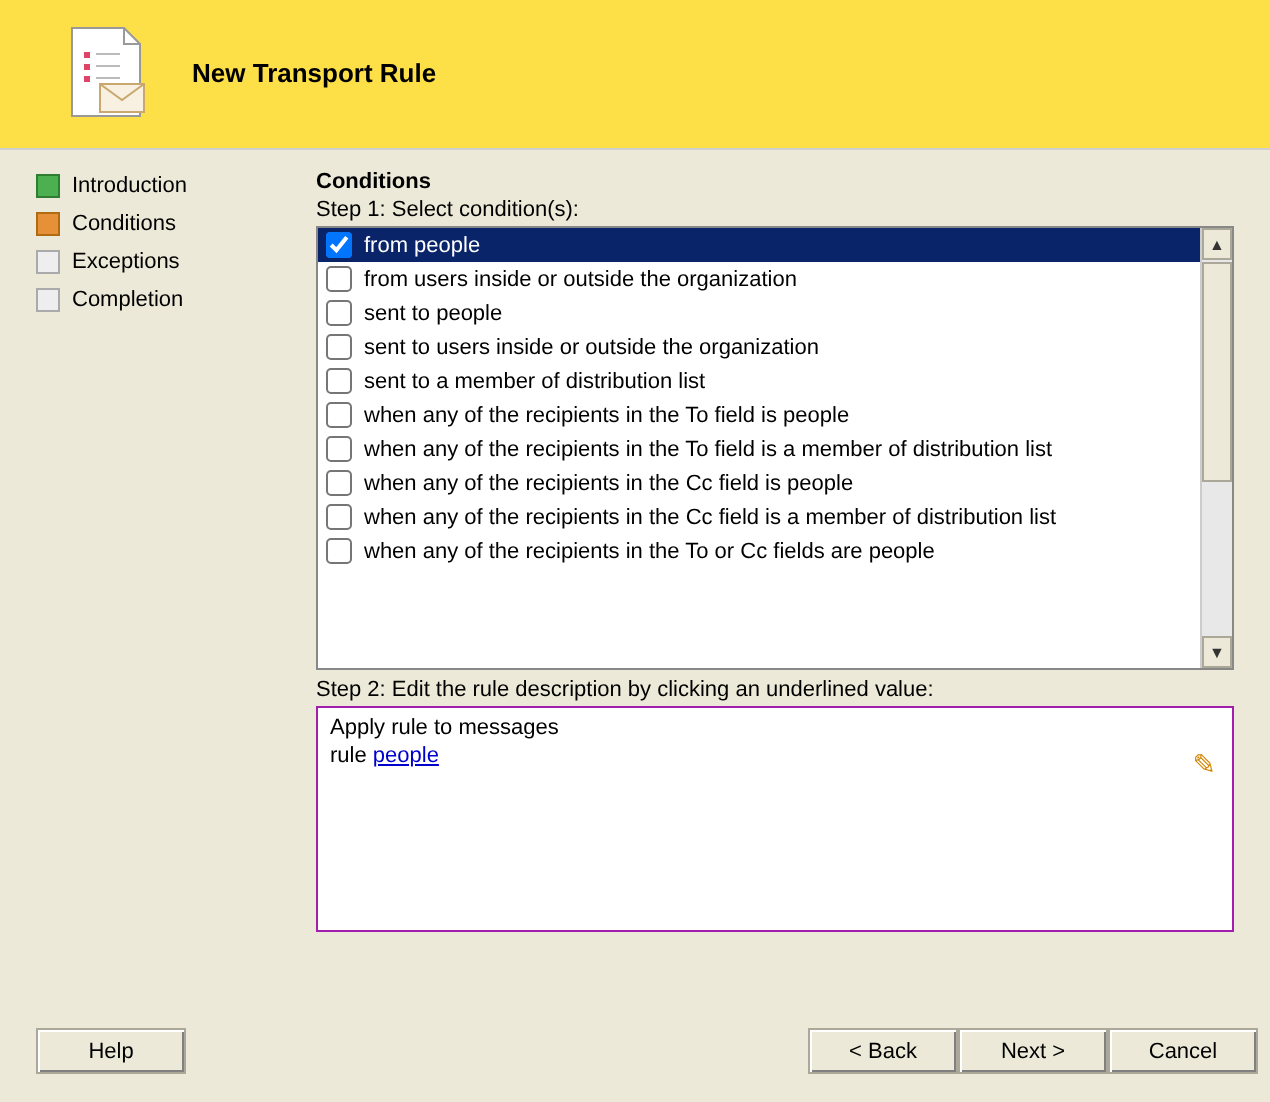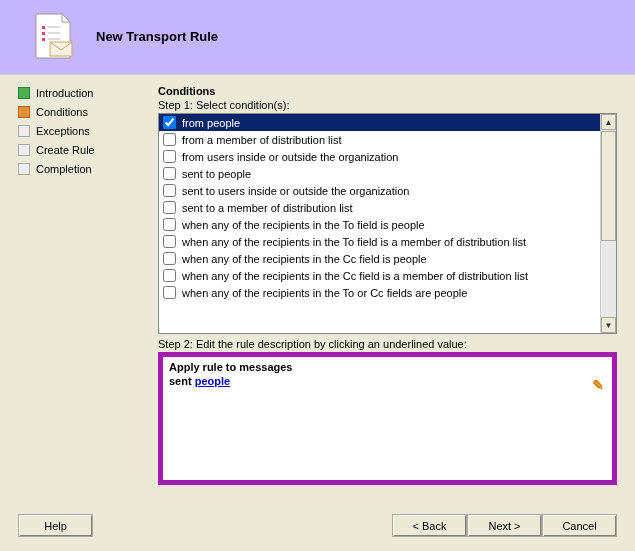--- a/index.html
+++ b/index.html
@@ -9,21 +9,21 @@
       background: #ece9d8;
       width: 635px;
       height: 551px;
       overflow: hidden;
       position: relative;
     }
     .header {
       display: flex;
       align-items: center;
       padding: 12px 20px 14px 30px;
-      background: #c4b5fd;
+      background: #fde047;
       border-bottom: 1px solid #d0d0d0;
     }
     .header-icon {
       width: 48px;
       height: 48px;
       margin-right: 18px;
       position: relative;
     }
     .header-title {
       font-size: 13px;
@@ -120,47 +120,46 @@
       top: 17px;
       width: 15px;
       height: 110px;
       background: #ece9d8;
       border: 1px solid #aca899;
     }
     .step2-wrapper {
       margin-top: 4px;
     }
     .description-box {
-      border: 5px solid #a21caf;
+      border: 1px solid #a21caf;
       background: #fff;
-      height: 133px;
+      height: 113px;
       padding: 4px 6px;
       position: relative;
-      font-weight: bold;
     }
     .description-line {
       margin-bottom: 2px;
     }
     .link {
       color: #0000cc;
       text-decoration: underline;
       cursor: pointer;
     }
     .pencil-icon {
       position: absolute;
       top: 20px;
       right: 8px;
       color: #d48806;
       font-size: 14px;
     }
     .footer {
       position: absolute;
       bottom: 14px;
       left: 18px;
-      right: 18px;
+      right: 6px;
       display: flex;
       justify-content: space-between;
       align-items: center;
     }
     .btn {
       min-width: 75px;
       height: 23px;
       background: #ece9d8;
       border: 1px solid #aca899;
       font-family: Tahoma, Arial, sans-serif;
@@ -201,42 +200,34 @@
       <div class="sidebar-item">
         <span class="sidebar-icon orange"></span>
         <span class="sidebar-label">Conditions</span>
       </div>
       <div class="sidebar-item">
         <span class="sidebar-icon gray"></span>
         <span class="sidebar-label">Exceptions</span>
       </div>
       <div class="sidebar-item">
         <span class="sidebar-icon gray"></span>
-        <span class="sidebar-label">Create Rule</span>
-      </div>
-      <div class="sidebar-item">
-        <span class="sidebar-icon gray"></span>
         <span class="sidebar-label">Completion</span>
       </div>
     </div>
   <div class="main">
     <div class="main-title">Conditions</div>
     <div class="step-label">Step 1: Select condition(s):</div>
     <div class="conditions-box">
       <div class="conditions-list">
           <div class="condition-row selected">
             <input type="checkbox" checked="" style="">
             <span>from people</span>
           </div>
           <div class="condition-row">
             <input type="checkbox" style="">
-            <span>from a member of distribution list</span>
-          </div>
-          <div class="condition-row">
-            <input type="checkbox" style="">
             <span>from users inside or outside the organization</span>
           </div>
           <div class="condition-row">
             <input type="checkbox" style="">
             <span>sent to people</span>
           </div>
           <div class="condition-row">
             <input type="checkbox" style="">
             <span>sent to users inside or outside the organization</span>
           </div>
@@ -269,21 +260,21 @@
         <div class="scroll-btn">▲</div>
         <div class="scroll-thumb"></div>
         <div class="scroll-btn down">▼</div>
       </div>
     </div>
     <div class="step2-wrapper">
       <div class="step-label">Step 2: Edit the rule description by clicking an underlined value:</div>
       <div class="description-box">
         <div class="description-line">Apply rule to messages</div>
         <div class="description-line">
-          <span>sent </span><span class="link">people</span>
+          <span>rule </span><span class="link">people</span>
         </div>
         <span class="pencil-icon">✎</span>
       </div>
     </div>
   </div>
 </div>
 
 <div class="footer">
   <button class="btn">Help</button>
   <div class="footer-right">

